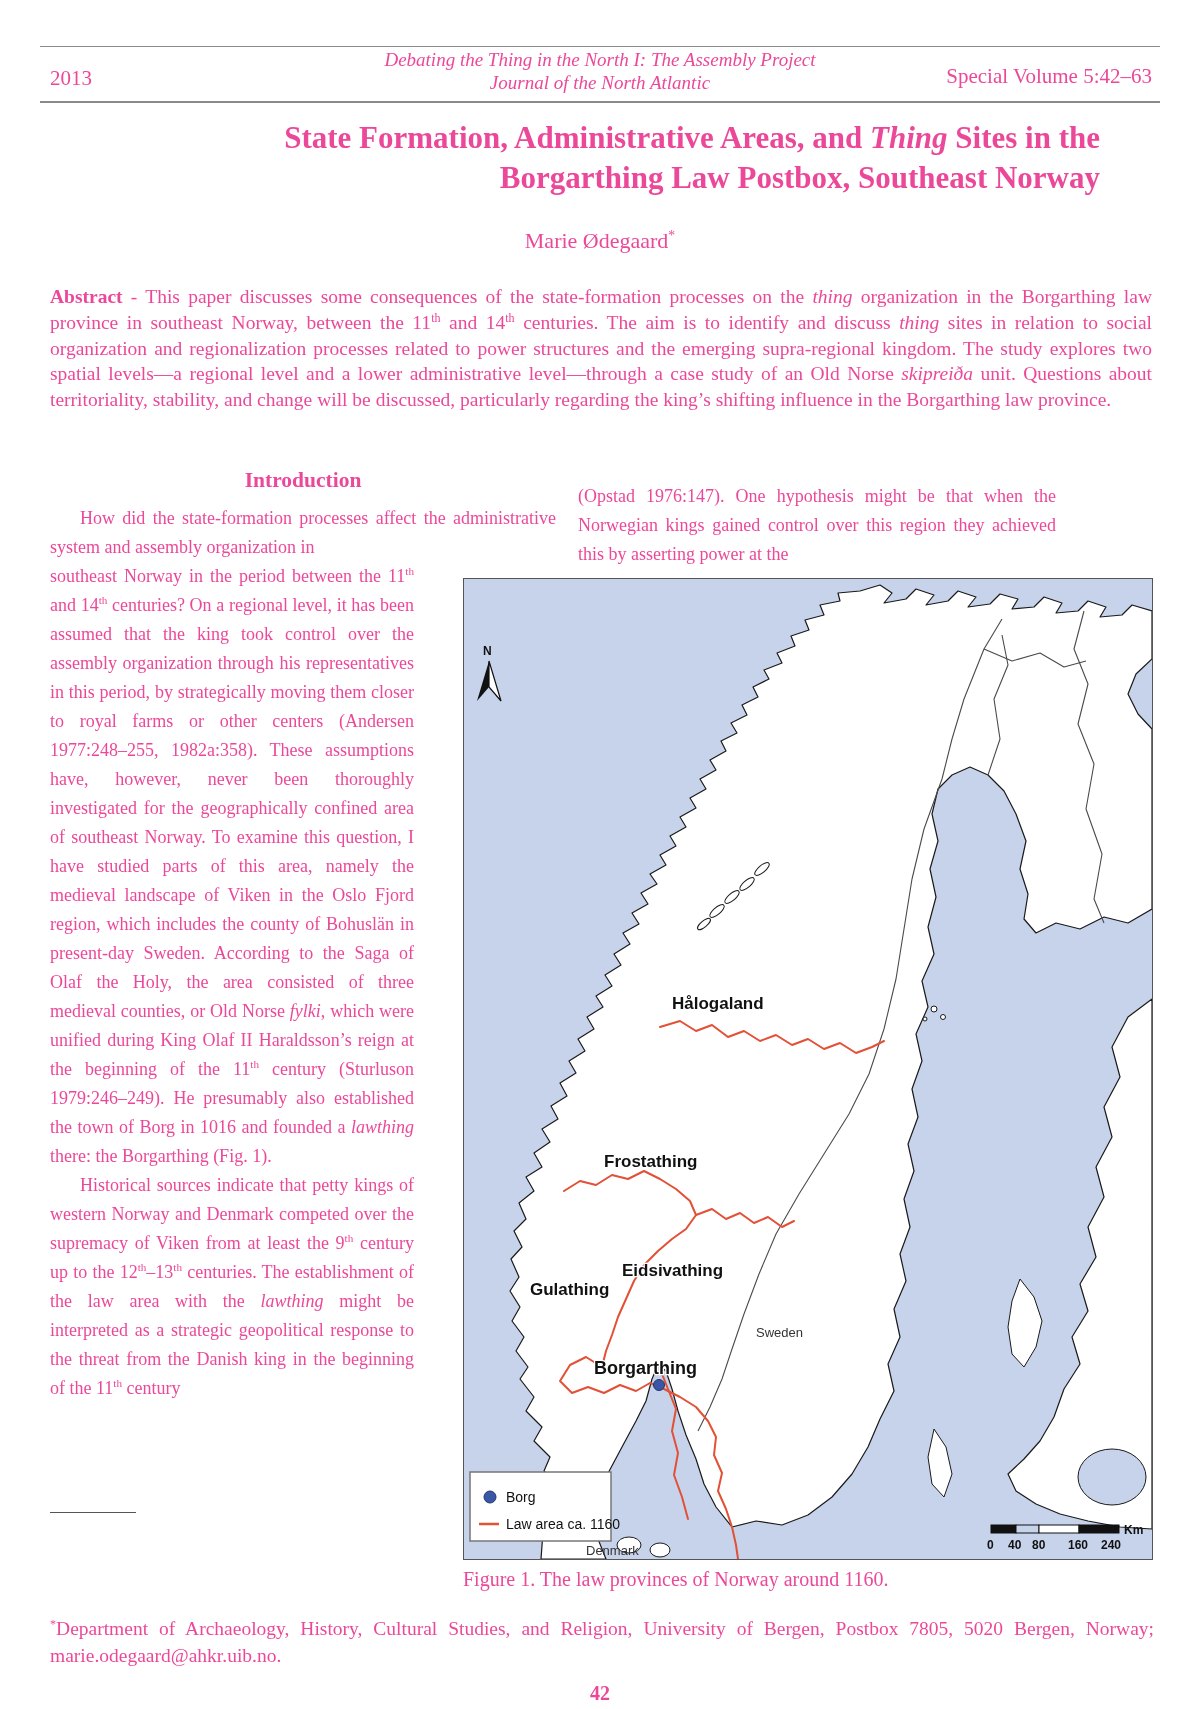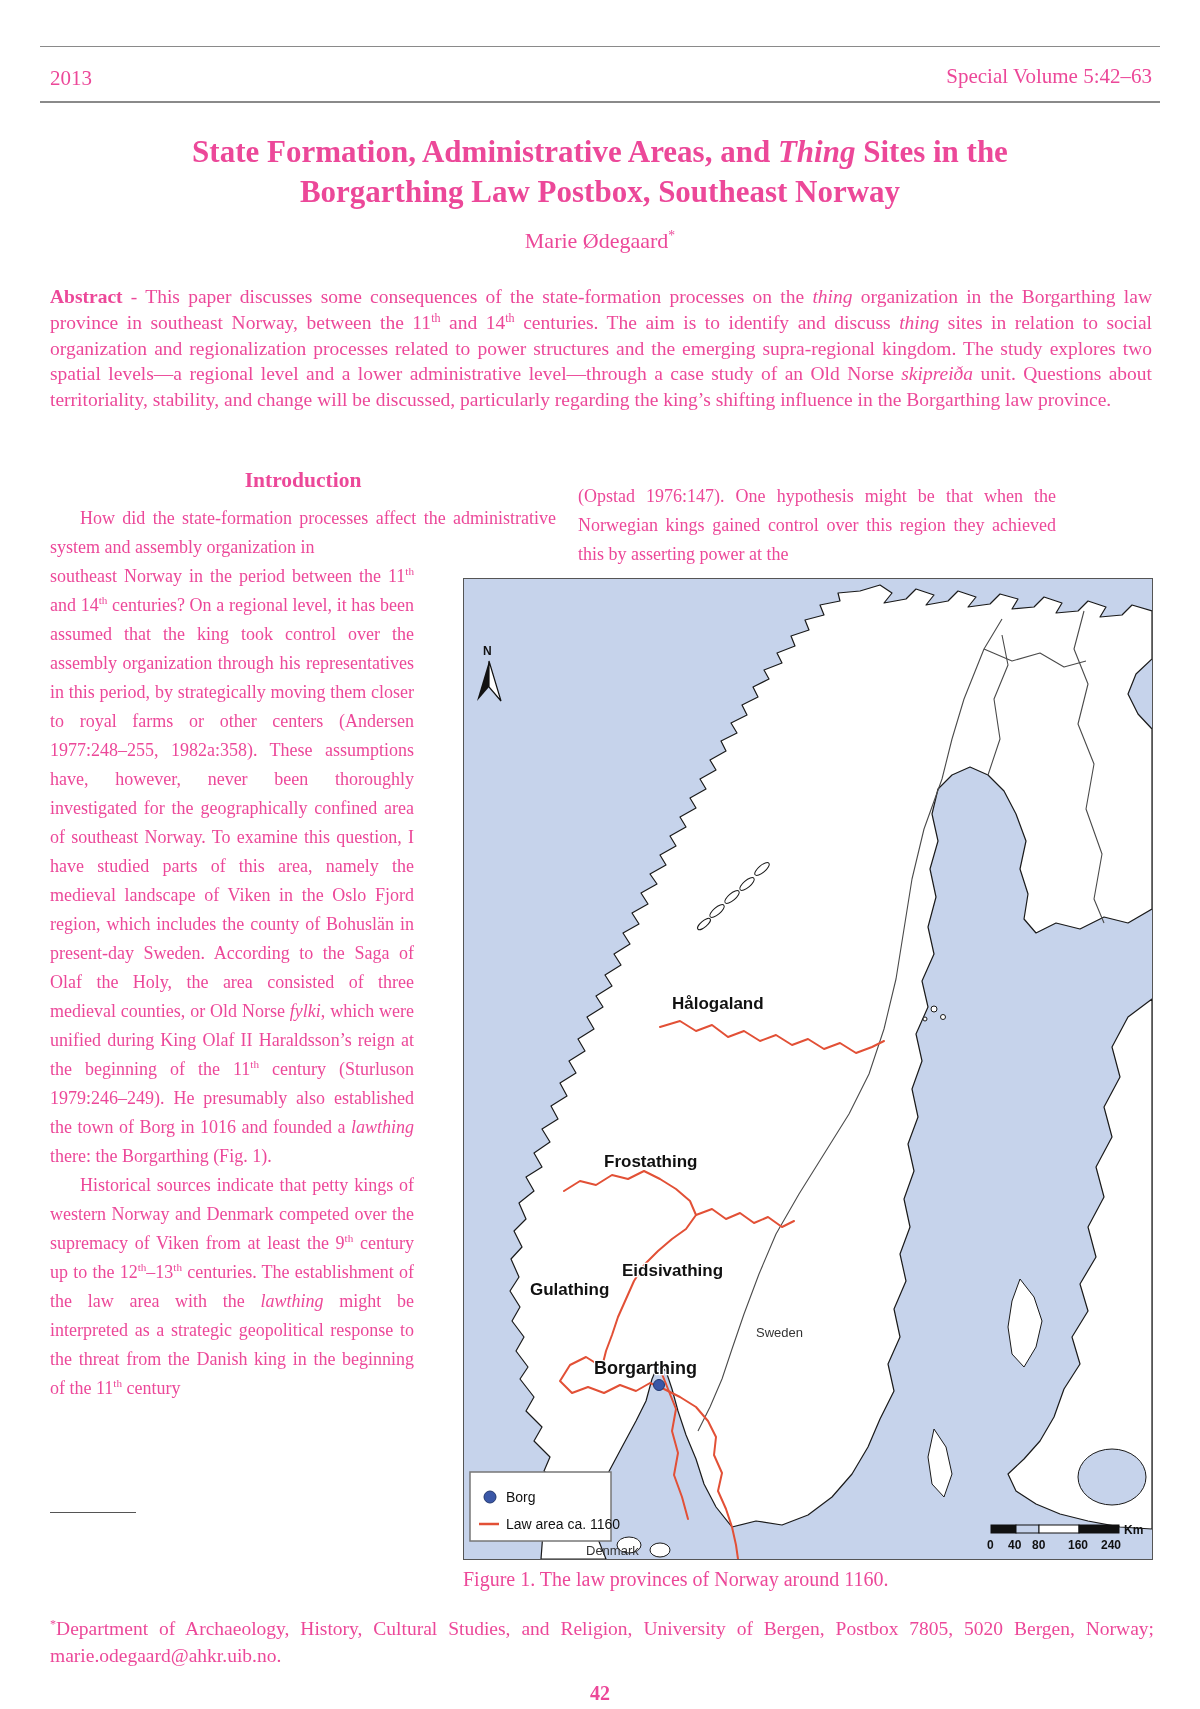--- a/index.html
+++ b/index.html
@@ -27,24 +27,28 @@
   .legendtext{font-size:14px;fill:#111;}
   .scaletext{font-size:12px;font-weight:bold;fill:#111;}
 </style>
 </head>
 <body>
 
 <div id="page">
 
   <div class="abs rule" style="left:40px;top:46px;width:1120px;"></div>
   <div class="abs hdr-year" style="left:50px;top:66px;">2013</div>
+  <div class="abs hdr-center" style="left:250px;top:48px;width:700px;">
+    <div>Debating the Thing in the North I: The Assembly Project</div>
+    <div>Journal of the North Atlantic</div>
+  </div>
   <div class="abs hdr-right" style="right:48px;top:64px;">Special Volume 5:42–63</div>
   <div class="abs rule" style="left:40px;top:101px;width:1120px;border-top-width:2px;"></div>
 
-  <div class="abs title" style="left:100px;top:132px;width:1000px;">
+  <div class="abs title" style="left:100px;top:118px;width:1000px;text-align:right;">
     <div>State Formation, Administrative Areas, and <i>Thing</i> Sites in the</div>
     <div>Borgarthing Law Postbox, Southeast Norway</div>
   </div>
   <div class="abs author" style="left:100px;top:228px;width:1000px;">Marie Ødegaard<sup>*</sup></div>
 
   <div class="abs abstract" style="left:50px;top:284px;width:1102px;"><b>Abstract</b> - This paper discusses some consequences of the state-formation processes on the <i>thing</i> organization in the Borgarthing law province in southeast Norway, between the 11<sup>th</sup> and 14<sup>th</sup> centuries. The aim is to identify and discuss <i>thing</i> sites in relation to social organization and regionalization processes related to power structures and the emerging supra-regional kingdom. The study explores two spatial levels—a regional level and a lower administrative level—through a case study of an Old Norse <i>skipreiða</i> unit. Questions about territoriality, stability, and change will be discussed, particularly regarding the king’s shifting influence in the Borgarthing law province.</div>
 
   <div class="abs colhead" style="left:50px;top:468px;width:506px;">Introduction</div>
   <div class="abs body indent" style="left:50px;top:504px;width:506px;">How did the state-formation processes affect the administrative system and assembly organization in</div>
   <div class="abs" style="left:50px;top:562px;width:364px;">

